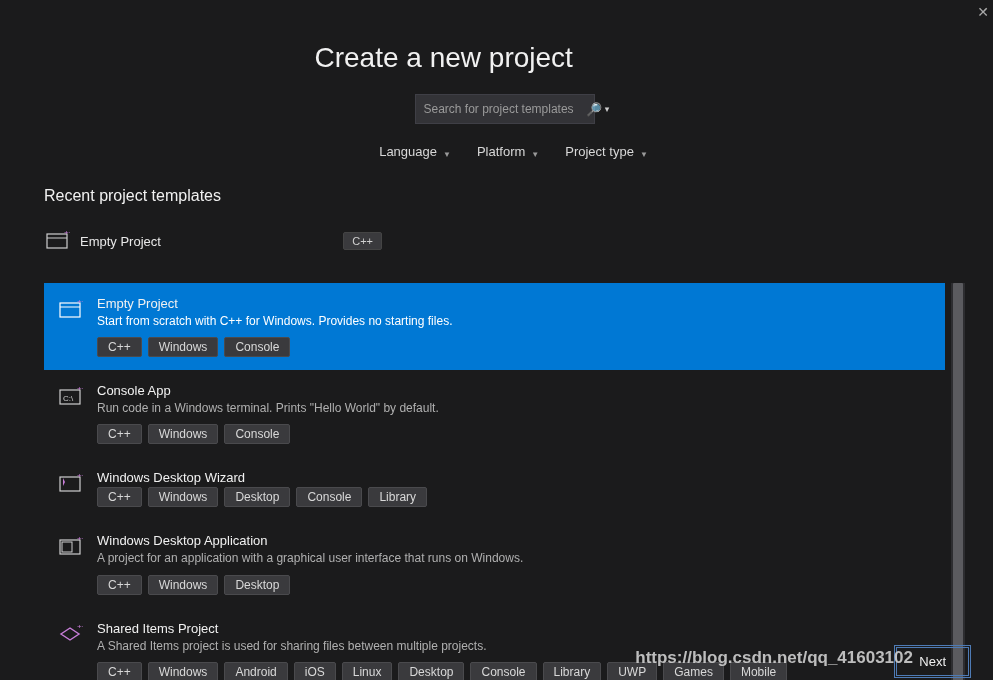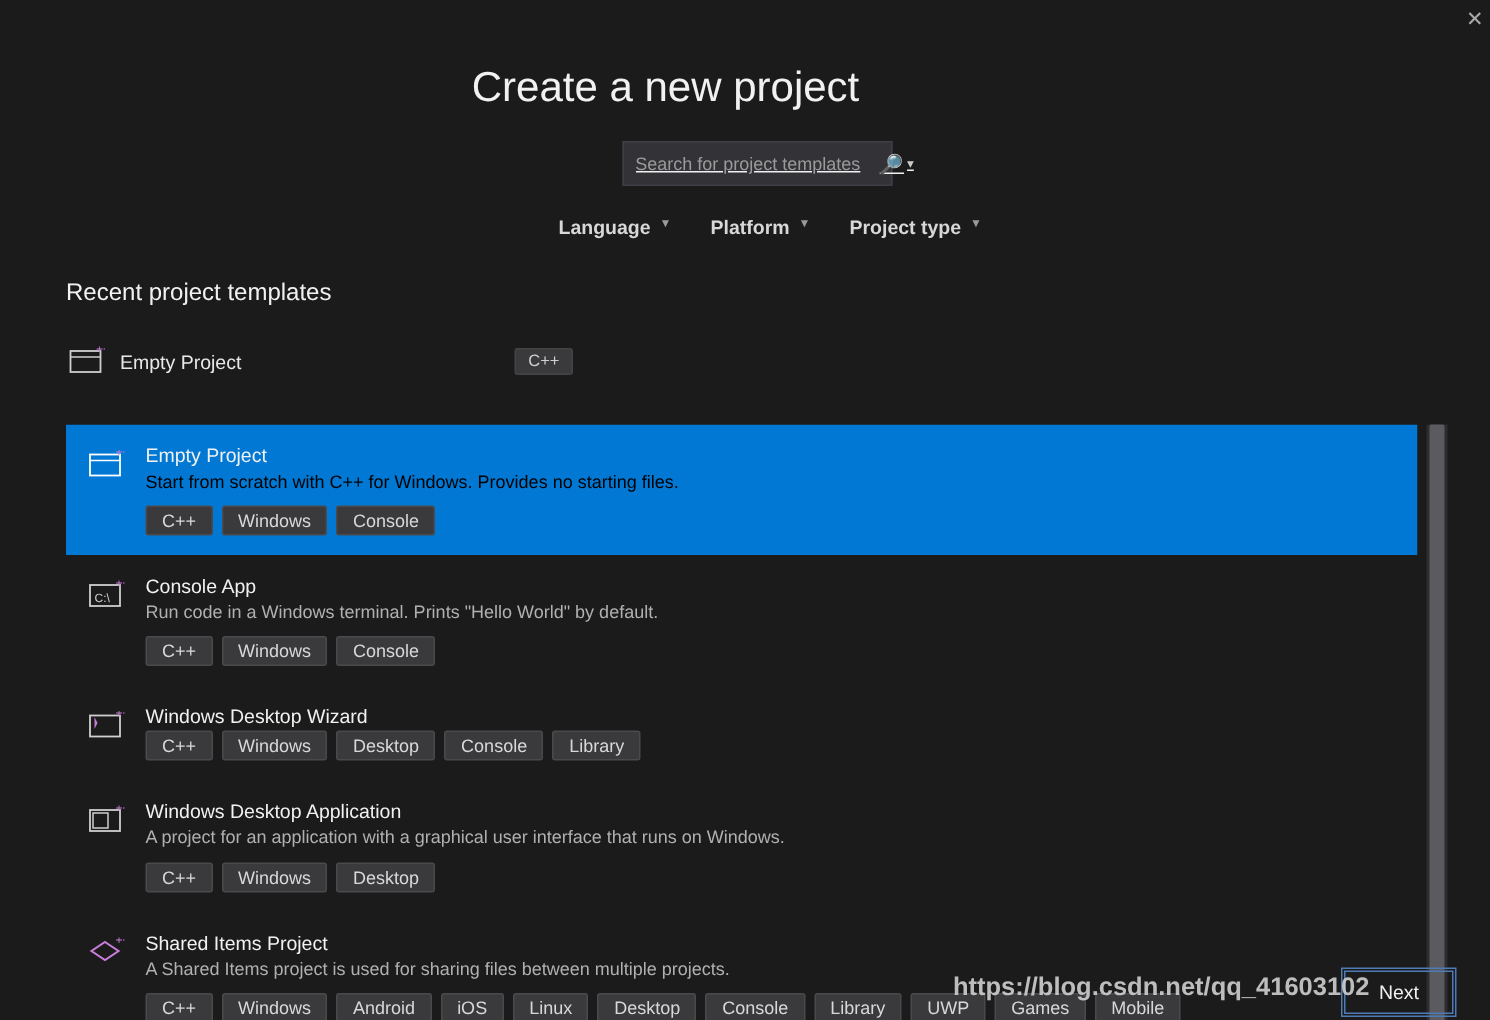--- a/index.html
+++ b/index.html
@@ -17,36 +17,36 @@
     display: flex;
     align-items: center;
     padding: 42px 28px 10px 44px;
     gap: 20px;
     flex-direction: column;
   }
   .title { font-size: 28px; font-weight: 400; color: #f1f1f1; flex: 0 0 auto; width: 380px; }
   .search-wrap {
     display: flex; align-items: center;
     background: #333337; border: 1px solid #3f3f46;
-    height: 30px; width: 180px; text-decoration: underline;
+    height: 30px; width: 180px;
   }
   .search-input {
     flex: 1; background: transparent; border: none; outline: none;
     color: #ddd; font-size: 12px; padding: 0 8px;
   }
   .search-input::placeholder { color: #9a9a9a; }
   .search-btn {
     width: 28px; height: 28px; display:flex;align-items:center;justify-content:center;
     color:#ddd; cursor:pointer; font-size:13px;
   }
   .chevd { font-size: 9px; color: #ccc; margin-left:2px;}
   .filters { display: flex; gap: 26px; margin-left: 18px; }
   .filter {
-    display: flex; align-items: flex-start; gap: 6px;
-    color: #d8d8d8; font-size: 13px; cursor: pointer; font-weight: bold;
+    display: flex; align-items: flex-end; gap: 6px;
+    color: #d8d8d8; font-size: 13px; cursor: pointer;
   }
   .filter .caret { font-size: 8px; color: #9a9a9a; }
   .main { display: flex; padding: 0 28px 0 44px; gap: 20px; height: 560px; flex-direction: column;}
   .left { width: 340px; }
   .subhead { font-size: 16px; color: #f1f1f1; margin: 18px 0 22px 0; }
   .recent-item {
     display: flex; align-items: center; justify-content: space-between;
     padding: 4px 2px; cursor: pointer;
   }
   .recent-left { display: flex; align-items: center; gap: 10px; }
@@ -62,21 +62,21 @@
     display: flex; gap: 12px;
     padding: 12px 12px 12px 12px;
     border: 1px solid transparent;
     cursor: pointer;
   }
   .tmpl.selected { background: #0078d4; }
   .tmpl .icon { width: 28px; height: 28px; flex: 0 0 28px; display:flex;align-items:center;justify-content:center; }
   .tmpl .body { flex: 1; }
   .tmpl .name { font-size: 13px; color: #f1f1f1; margin-bottom: 2px; }
   .tmpl .desc { font-size: 12px; color: #b0b0b0; margin-bottom: 8px; line-height: 1.35;}
-  .tmpl.selected .desc { color: #000000; }
+  .tmpl.selected .desc { color: #ffffff; }
   .tags { display: flex; flex-wrap: wrap; gap: 6px; }
   .tag {
     background: #3a3a3d; color: #d8d8d8;
     padding: 2px 10px; border-radius: 2px; font-size: 12px;
     border:1px solid #4a4a4d;
   }
   .tmpl.selected .tag { background:#3a3a3d; }
   .scrollbar {
     width: 14px; background: #2d2d30; position: relative;
   }

